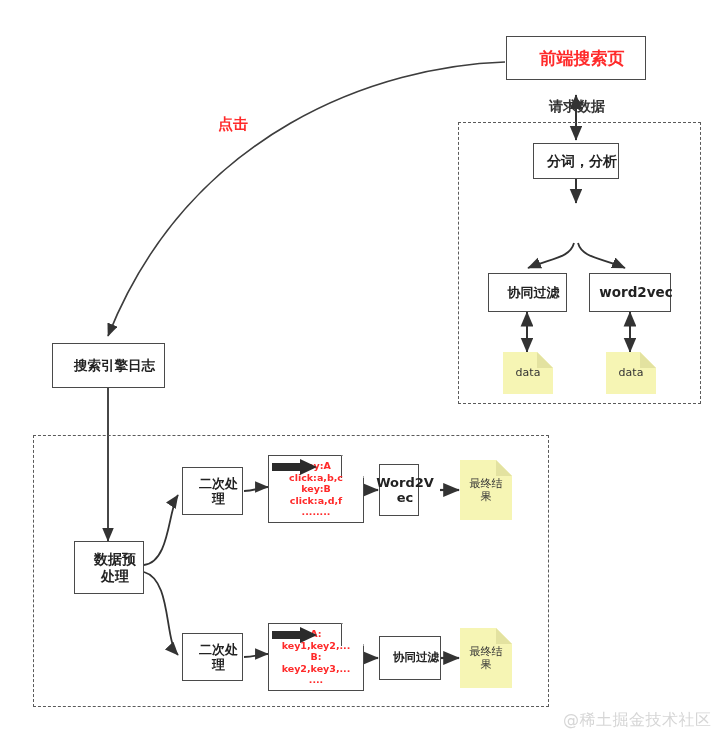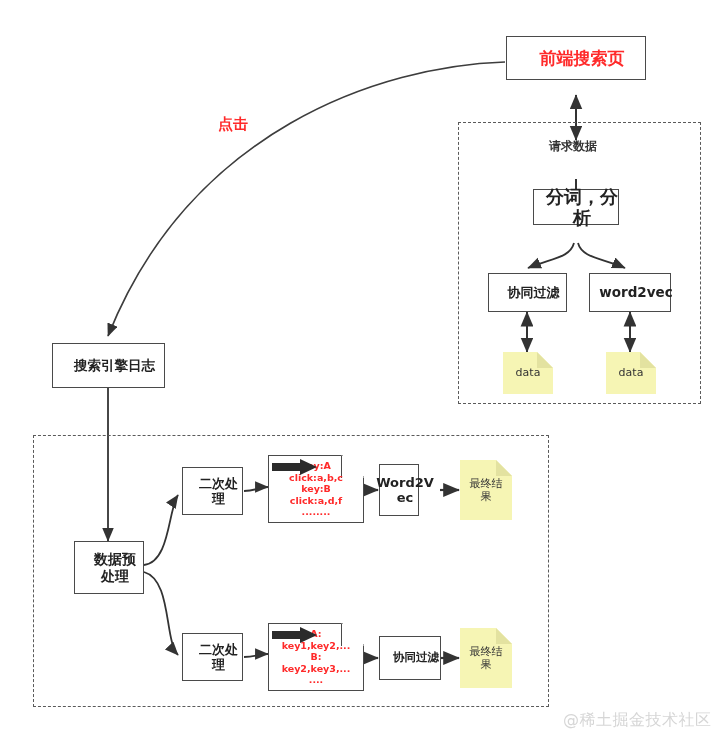--- a/index.html
+++ b/index.html
@@ -178,29 +178,29 @@
   </svg>
 
   <div class="dash-region" style="left:458px; top:122px; width:243px; height:282px;"></div>
 
   <div class="dash-region" style="left:33px; top:435px; width:516px; height:272px;"></div>
 
   <div class="node box" style="left:506px; top:36px; width:140px; height:44px; font-size:17px;">
     <span class="red-text">前端搜索页</span>
   </div>
 
-  <div class="label" style="left:549px; top:98px; font-size:12px; color:#333333; font-weight:700;margin-top:40px;">
+  <div class="label" style="left:549px; top:98px; font-size:14px; color:#333333; font-weight:700;">
     <span>请求数据</span>
   </div>
 
   <div class="label red-text" style="left:218px; top:115px; font-size:15px;">
     <span>点击</span>
   </div>
 
-  <div class="node box" style="left:533px; top:143px; width:86px; height:36px; font-size:18px;margin-top:46px;">
+  <div class="node box" style="left:533px; top:143px; width:86px; height:36px; font-size:14px;">
     <span>分词，分析</span>
   </div>
 
 
   <div class="node box" style="left:488px; top:273px; width:79px; height:39px; font-size:13px;">
     <span>协同过滤</span>
   </div>
 
   <div class="node box" style="left:589px; top:273px; width:82px; height:39px; font-size:13.5px;">
     <span>word2vec</span>

